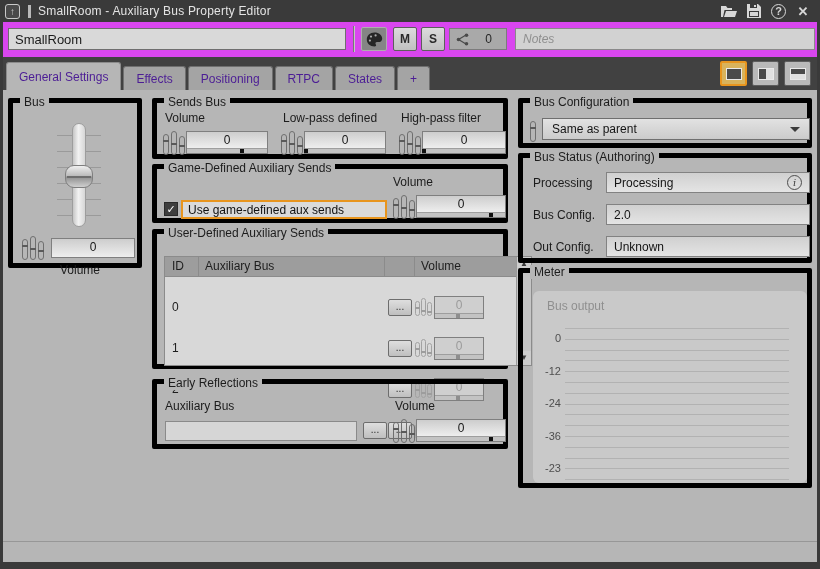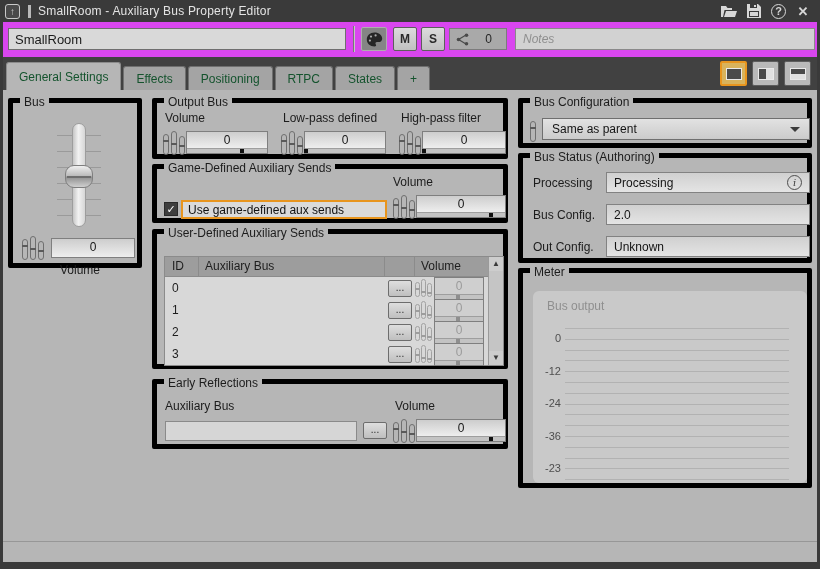--- a/index.html
+++ b/index.html
@@ -29,21 +29,21 @@
     display:flex;align-items:center;padding:0 6px;gap:8px;}
   .share-count{flex:1;text-align:center;color:#262626;}
   .notes-input{position:absolute;left:512px;top:6px;width:300px;height:22px;border:1px solid #8a8a8a;background:#d2d2d2;
     padding:0 7px;font-size:12px;outline:none;color:#333;}
   .notes-input::placeholder{color:#8f8f8f;font-style:italic;}
 
   
   .tabband{position:absolute;left:3px;top:57px;width:814px;height:33px;background:#414141;}
   .tabs{position:absolute;left:3px;bottom:0;display:flex;align-items:flex-end;gap:2px;}
   .tab{height:24px;padding:4px 12px;display:flex;align-items:center;background:#a4a4a4;border:1px solid #6f6f6f;
-    border-bottom:none;border-radius:3px 3px 0 0;color:#14532d;}
+    border-bottom:none;border-radius:3px 3px 0 0;color:#4c1d95;}
   .tab.active{height:28px;background:#b6b6b6;border-color:#8c8c8c;}
   .layout-btns{position:absolute;right:6px;top:4px;display:flex;gap:5px;}
   .layout-btn{width:27px;height:25px;background:#b9b9b9;border:1px solid #5d5d5d;border-radius:2px;
     display:flex;align-items:center;justify-content:center;}
   .layout-btn.selected{border:2px solid #e8951e;background:#d9b35c;}
   .pg{width:16px;height:12px;border:1px solid #e9e9e9;background:#4a4a4a;display:flex;}
   .pg .lt{background:#e0e0e0;}
   .pg.v .lt{width:50%;height:100%;margin-left:auto;}
   .pg.h{flex-direction:column;}
   .pg.h .lt{width:100%;height:50%;margin-top:auto;}
@@ -226,21 +226,21 @@
           <i></i>
           <i></i>
         </div>
       <div class="vbox plain" style="left:38px;top:135px;width:84px;height:20px;">
         <div class="vval">0</div>
       </div>
       <div class="lbl" style="left:0;top:160px;width:134px;text-align:center;">Volume</div>
     </div>
 
     <div class="group" style="left:149px;top:8px;width:356px;height:61px;">
-      <div class="gtitle">Output Bus</div>
+      <div class="gtitle">Sends Bus</div>
       <div class="lbl" style="left:8px;top:8px;">Volume</div>
       <div class="lbl" style="left:126px;top:8px;">Low-pass defined</div>
       <div class="lbl" style="left:244px;top:8px;">High-pass filter</div>
       <div class="mfi" style="left:6px;top:28px;">
           <i></i>
           <i></i>
           <i></i>
         </div>
       <div class="vbox" style="left:29px;top:28px;width:82px;">
         <div class="vval">0</div>
@@ -285,21 +285,21 @@
       <div class="vbox" style="left:259px;top:26px;width:90px;">
         <div class="vval">0</div>
         <div class="vtrack">
             <div class="vmark" style="left: calc(85% - 3px);"></div>
           </div>
       </div>
     </div>
 
     <div class="group" style="left:149px;top:139px;width:356px;height:140px;">
       <div class="gtitle">User-Defined Auxiliary Sends</div>
-      <div class="tbl" style="left:7px;top:22px;width:340px;height:110px;">
+      <div class="tbl" style="left:7px;top:22px;width:368px;height:110px;gap:19px;">
         <div class="thead">
           <div class="th td-id" style="width:34px;">ID</div>
           <div class="th" style="width:186px;">Auxiliary Bus</div>
           <div class="th" style="width:30px;"></div>
           <div class="th" style="width:72px;border-right:none;">Volume</div>
         </div>
         <div class="trow">
           <div class="td-id">0</div>
           <div class="td-bus"></div>
           <div class="td-btn">

